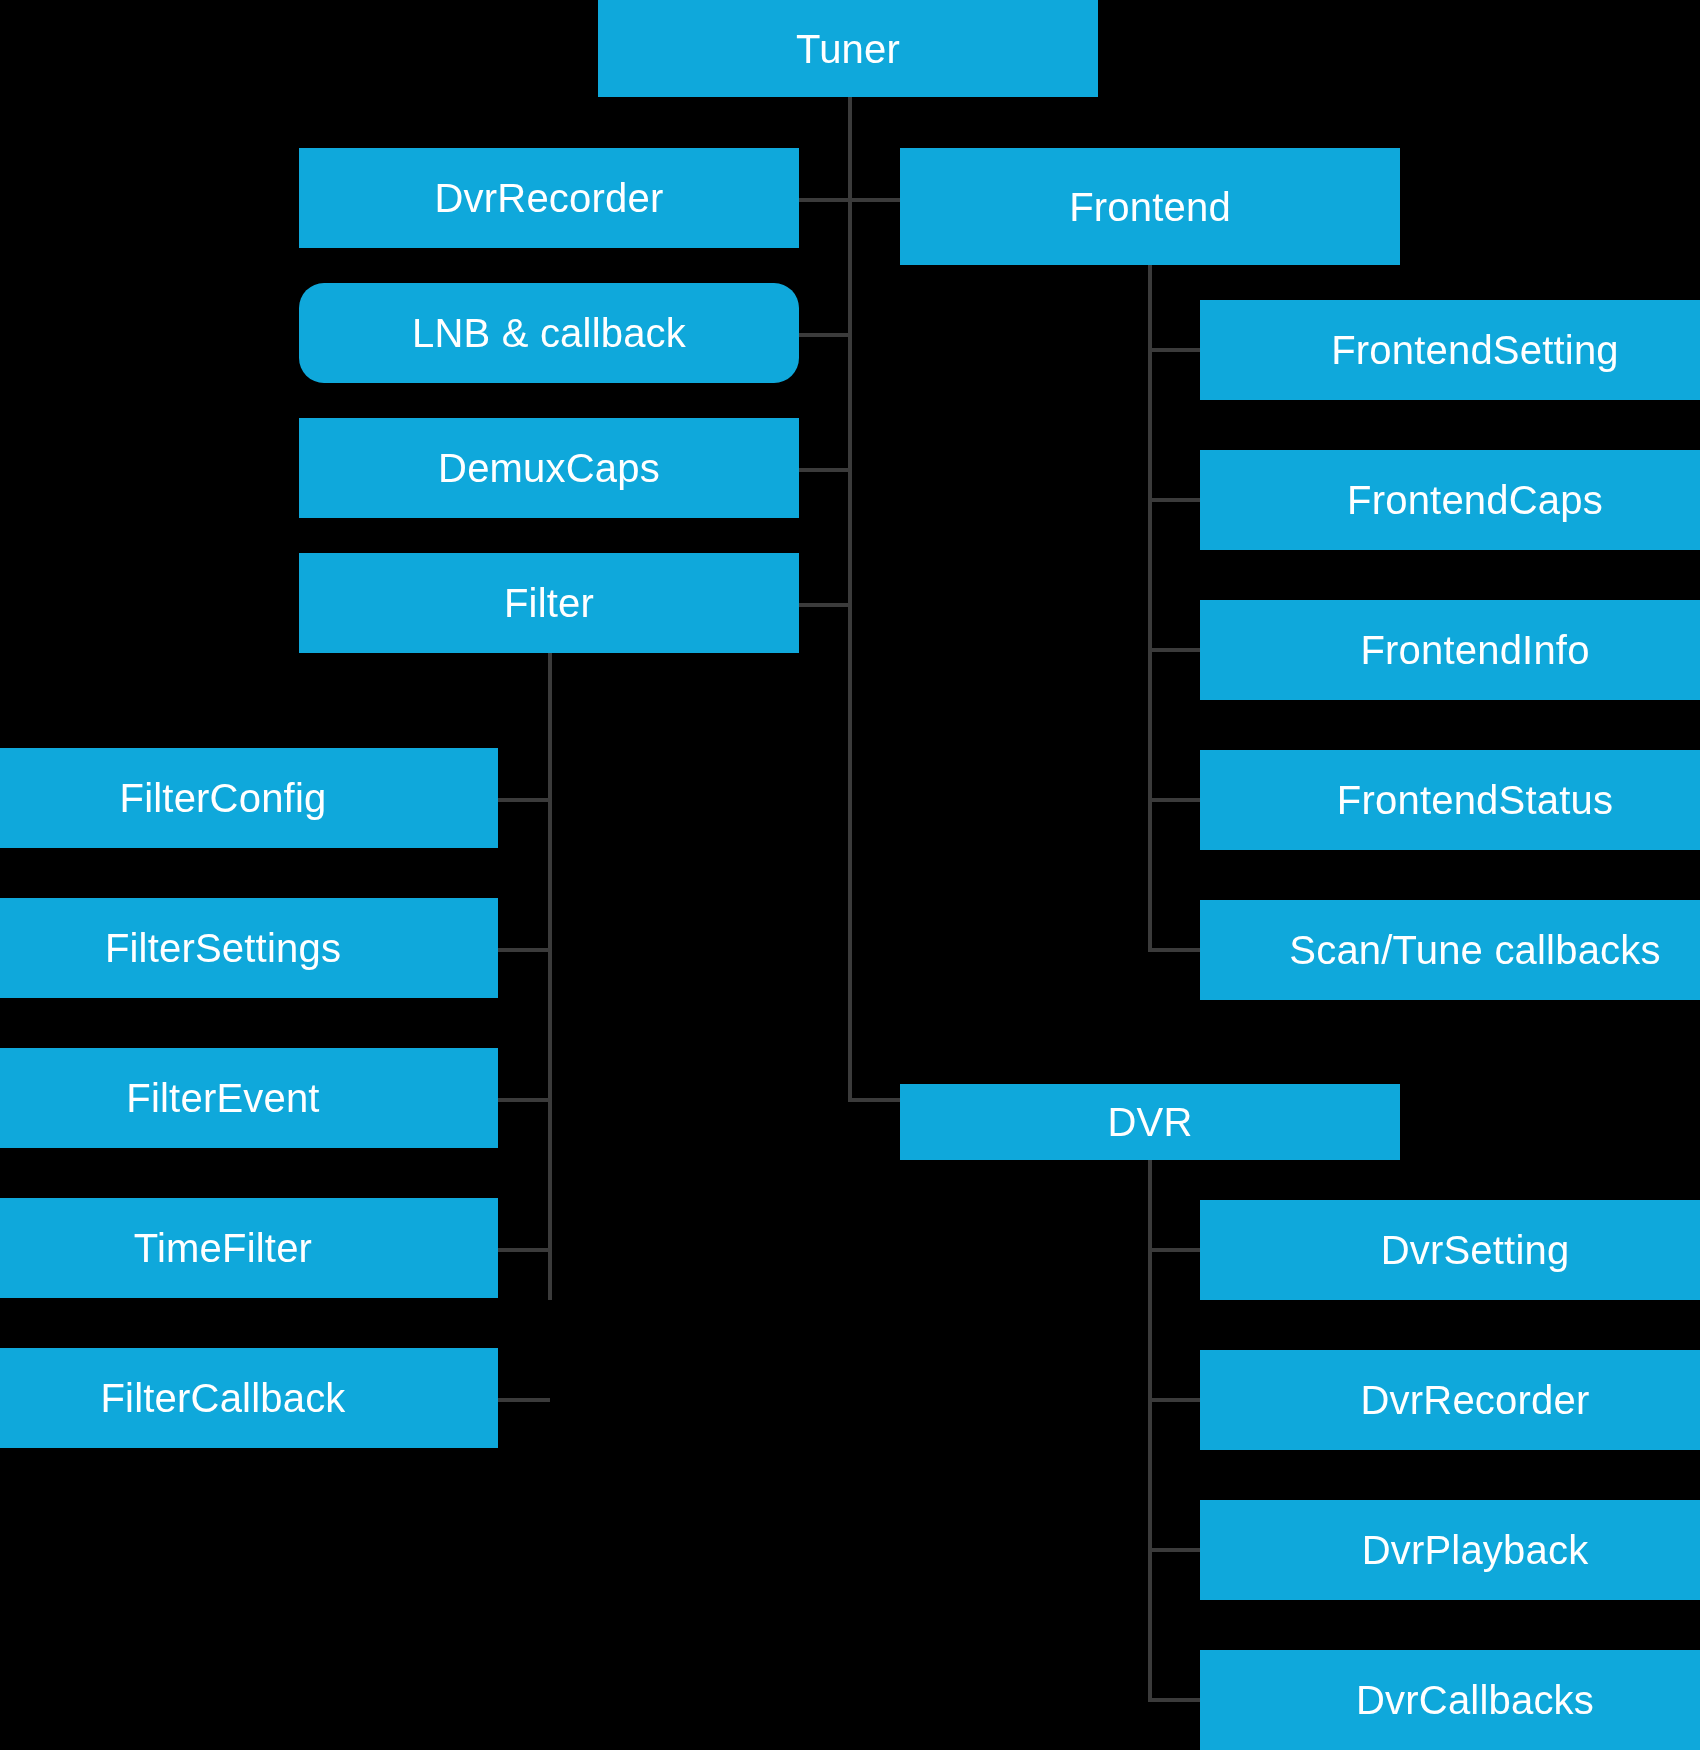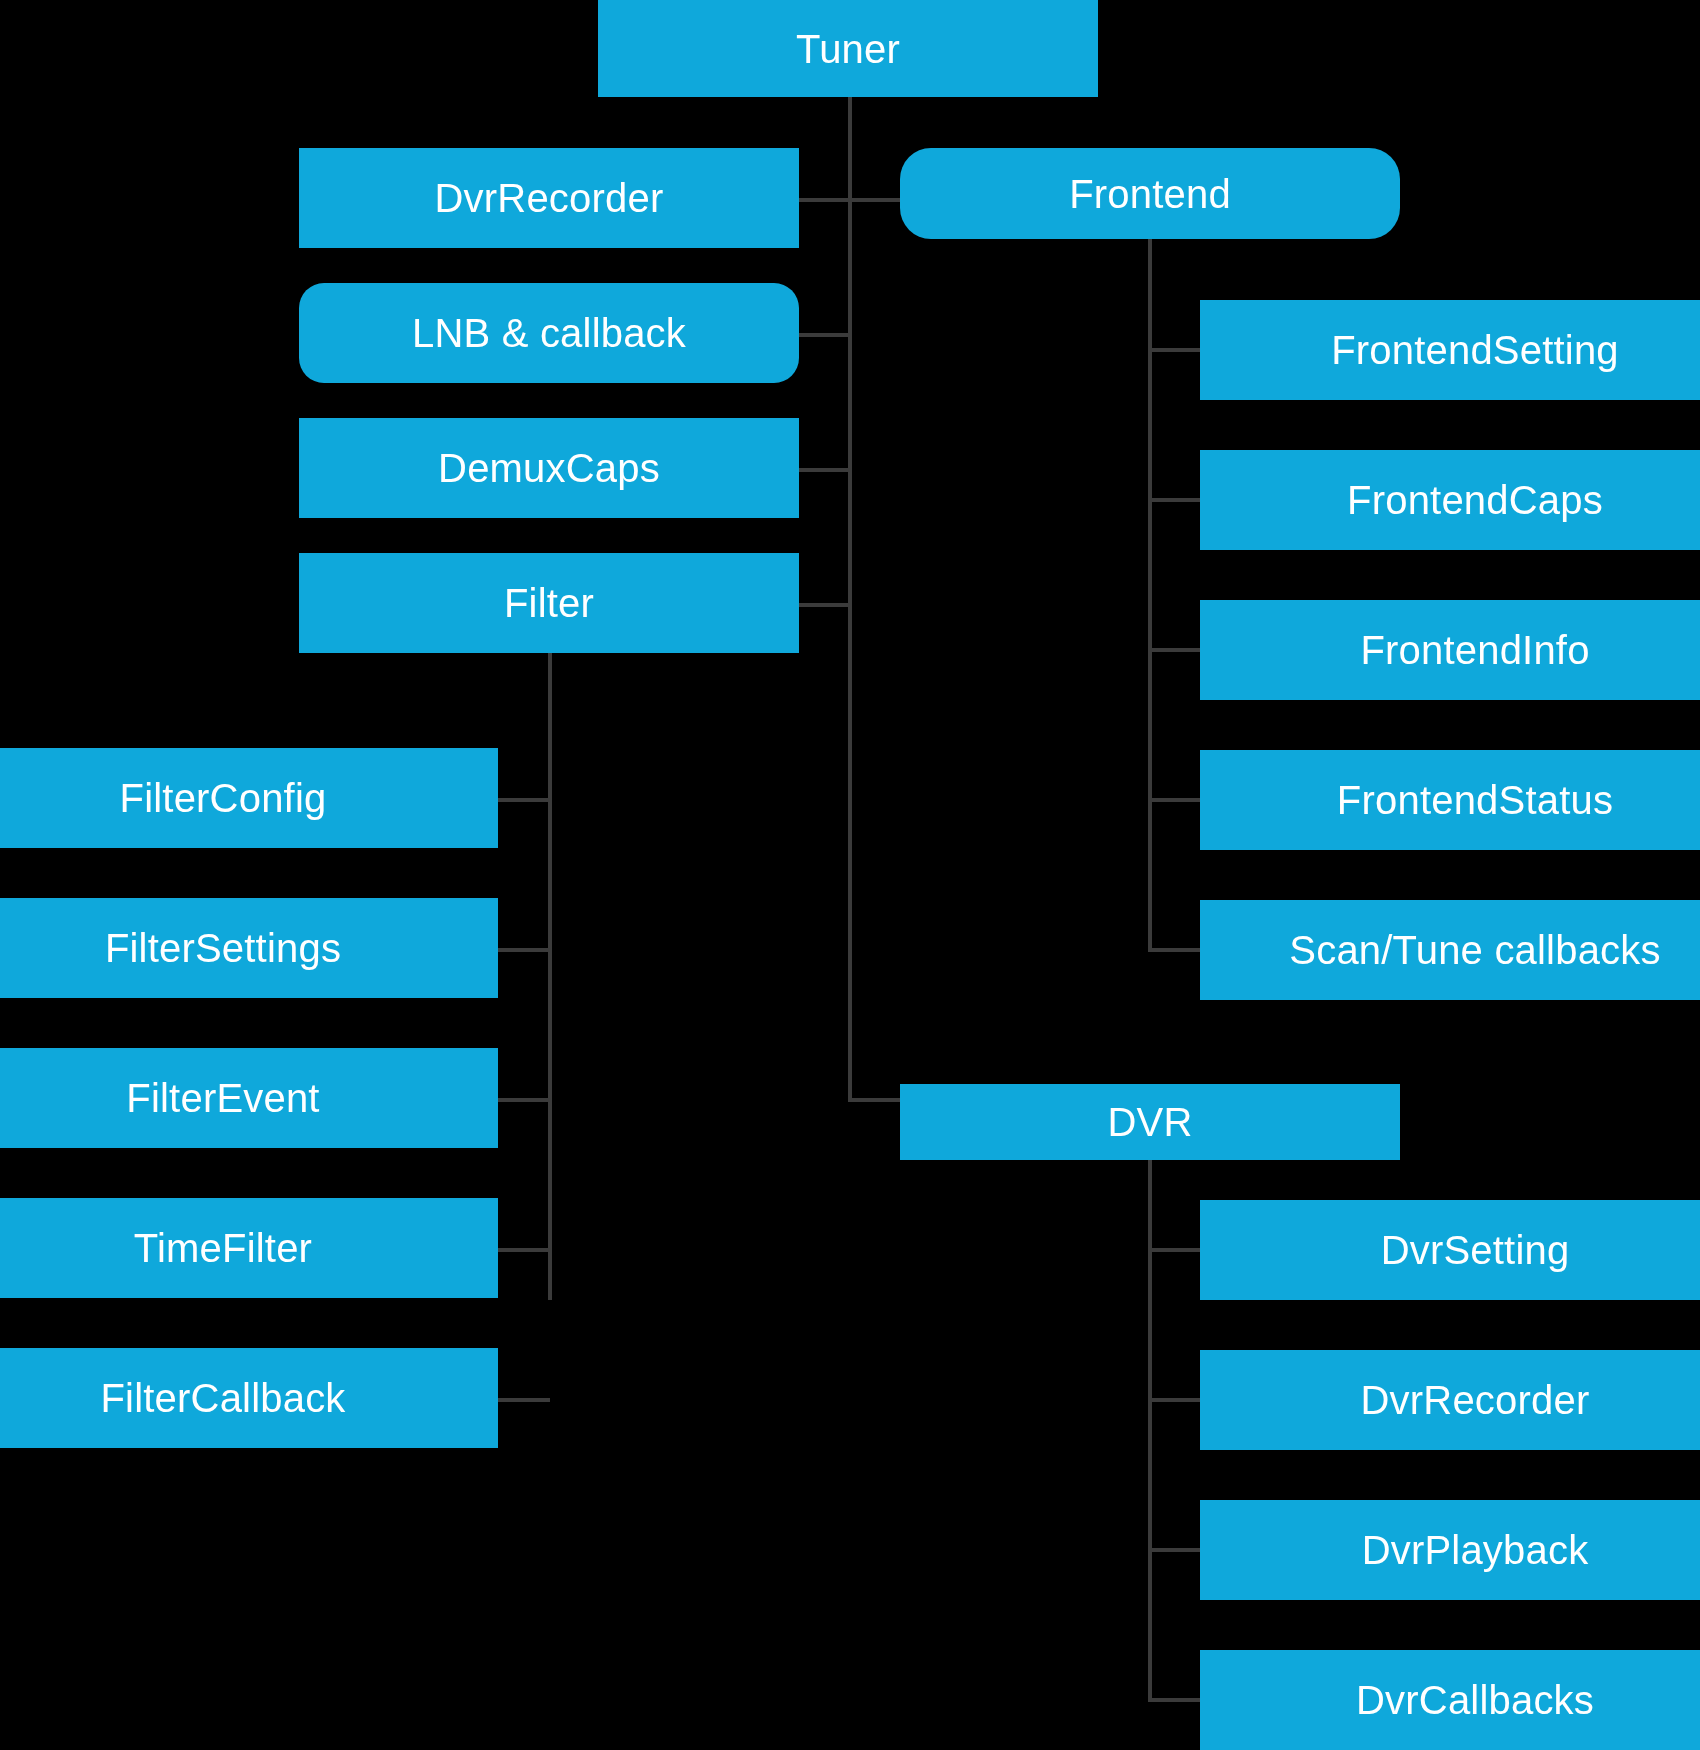--- a/index.html
+++ b/index.html
@@ -72,21 +72,21 @@
   <div class="node" style="left:299px; top:283px; width:500px; height:100px;border-radius:25px;">LNB &amp; callback</div>
   <div class="node" style="left:299px; top:418px; width:500px; height:100px;">DemuxCaps</div>
   <div class="node" style="left:299px; top:553px; width:500px; height:100px;">Filter</div>
 
   <div class="node" style="left:-52px; top:748px; width:550px; height:100px;">FilterConfig</div>
   <div class="node" style="left:-52px; top:898px; width:550px; height:100px;">FilterSettings</div>
   <div class="node" style="left:-52px; top:1048px; width:550px; height:100px;">FilterEvent</div>
   <div class="node" style="left:-52px; top:1198px; width:550px; height:100px;">TimeFilter</div>
   <div class="node" style="left:-52px; top:1348px; width:550px; height:100px;">FilterCallback</div>
 
-  <div class="node" style="left:900px; top:148px; width:500px; height:91px;border-radius:31px;">Frontend</div>
+  <div class="node" style="left:900px; top:148px; width:500px; height:117px;">Frontend</div>
   <div class="node" style="left:900px; top:1084px; width:500px; height:76px;">DVR</div>
 
   <div class="node" style="left:1200px; top:300px; width:550px; height:100px;">FrontendSetting</div>
   <div class="node" style="left:1200px; top:450px; width:550px; height:100px;">FrontendCaps</div>
   <div class="node" style="left:1200px; top:600px; width:550px; height:100px;">FrontendInfo</div>
   <div class="node" style="left:1200px; top:750px; width:550px; height:100px;">FrontendStatus</div>
   <div class="node" style="left:1200px; top:900px; width:550px; height:100px;">Scan/Tune callbacks</div>
 
   <div class="node" style="left:1200px; top:1200px; width:550px; height:100px;">DvrSetting</div>
   <div class="node" style="left:1200px; top:1350px; width:550px; height:100px;">DvrRecorder</div>

